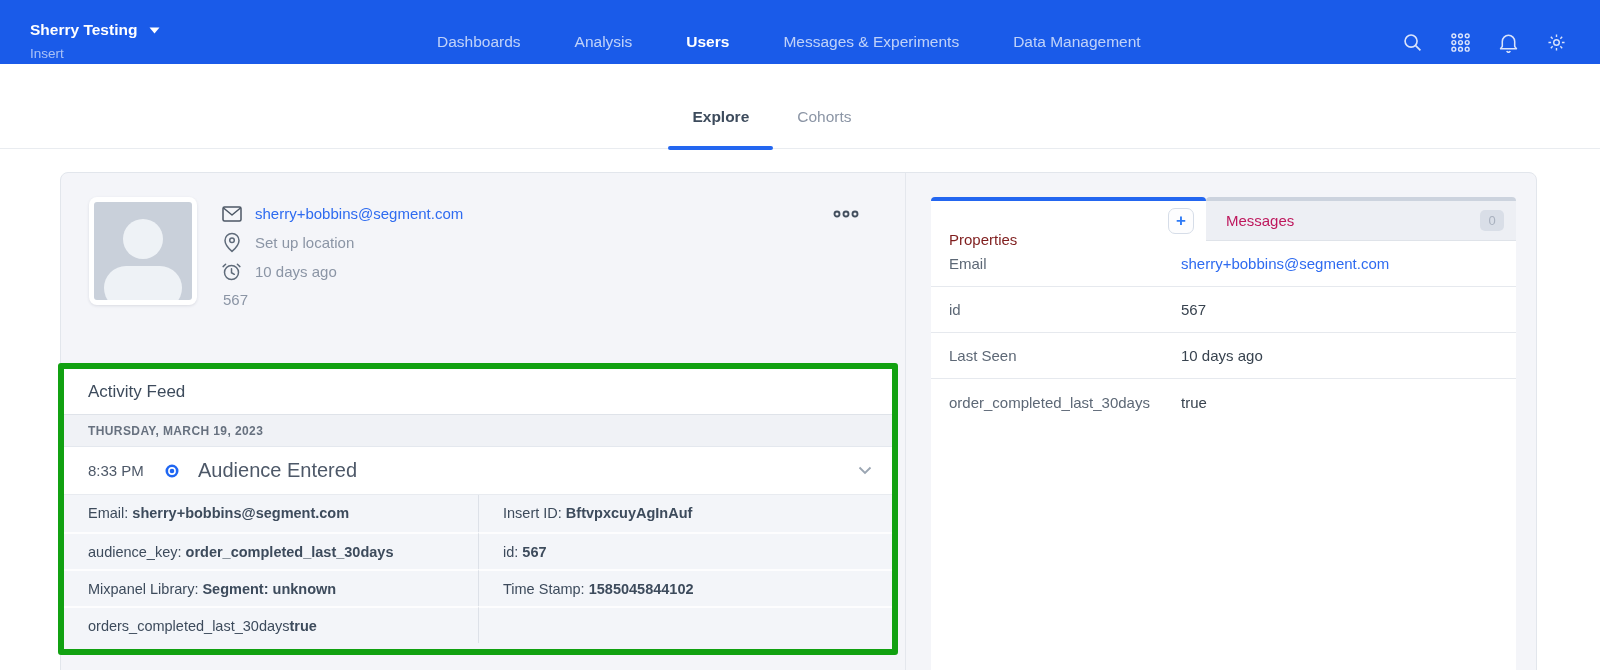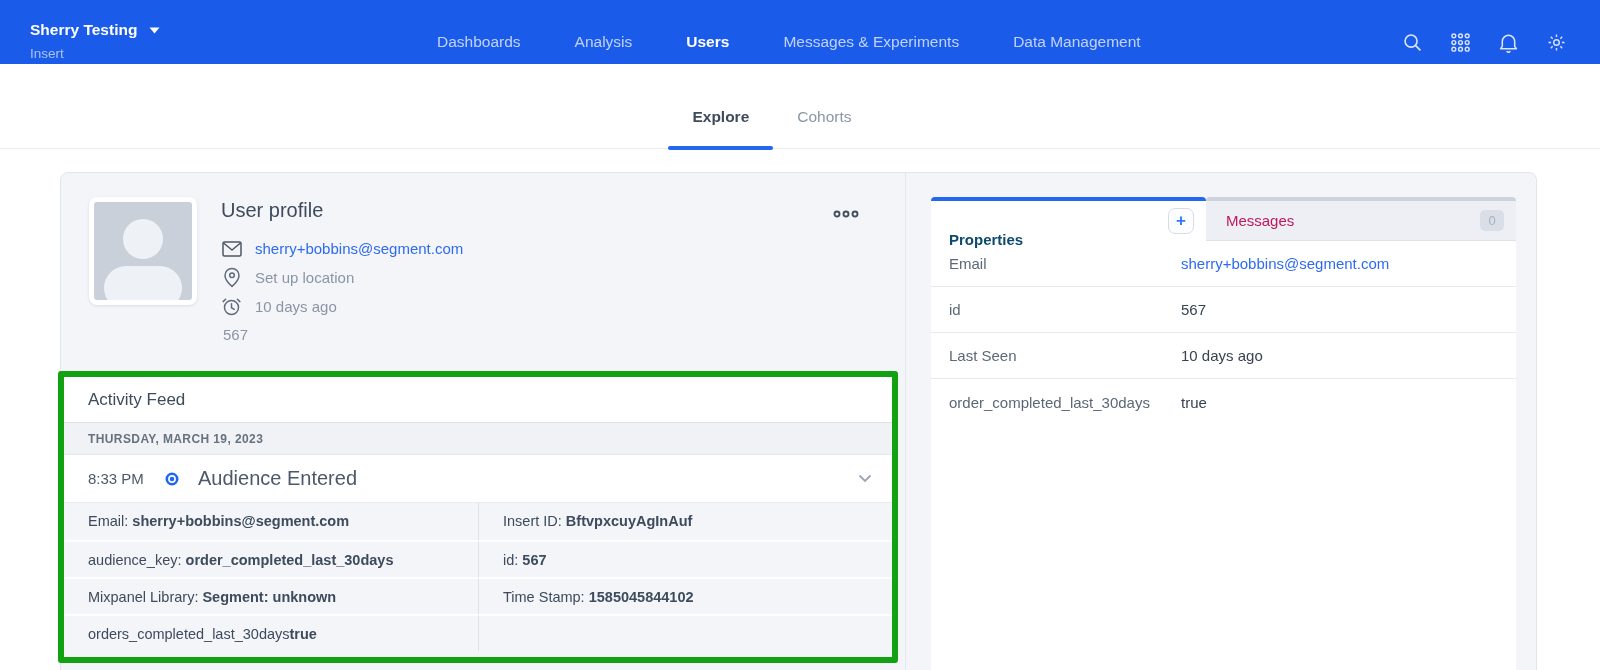--- a/index.html
+++ b/index.html
@@ -66,21 +66,21 @@
   .af-cell.rightcol { border-left:1px solid #dde1e8; }
   .af-cell.sep { border-top:2px solid #fdfdfe; }
   .af-label { white-space:pre-wrap; }
   .af-value { font-weight:bold; white-space:pre-wrap; }
 
   
   .right-pane { flex:1; padding:24px 20px 0 25px; }
   .rp-tabs { display:flex; height:44px; }
   .rp-tab { display:flex; align-items:center; border-radius:4px 4px 0 0; font-size:15px; cursor:pointer; }
   .rp-tab.active { width:47%; background:#fff; border-top:4px solid #2366f0; padding:0 12px 0 18px; }
-  .rp-tab.active .rp-tab-label { color:#0c4a6e; font-weight:700; flex:1;margin-top:36px; }
+  .rp-tab.active .rp-tab-label { color:#7f1d1d; font-weight:400; flex:1;margin-top:36px; }
   .plus-btn { width:26px; height:26px; border:1px solid #d6dde8; border-radius:7px; background:#fdfdfe;
     color:#2f7bf6; font-size:17px; font-weight:bold; display:flex; align-items:center; justify-content:center;
     cursor:pointer; }
   .rp-tab.inactive { flex:1; background:#edeff4; border-top:4px solid #ccd3de; border-bottom:1px solid #dfe3e9;
     padding:0 12px 0 20px; }
   .rp-tab.inactive .rp-tab-label { color:#be185d; flex:1; }
   .badge { min-width:24px; height:21px; padding:0 6px; border-radius:5px; background:#d9dee7;
     color:#a9b1bf; font-size:13px; display:flex; align-items:center; justify-content:center; }
   .rp-table { background:#fff; min-height:440px; }
   .rp-row { display:flex; align-items:center; height:46px; }
@@ -160,21 +160,20 @@
 
   <div class="left-pane">
     <div class="profile">
       <div class="avatar">
         <div class="avatar-inner">
           <div class="avatar-head"></div>
           <div class="avatar-body"></div>
         </div>
       </div>
       <div class="profile-info">
-        <div class="profile-title">User profile</div>
         <div class="p-row">
           <span class="icon">
             <svg width="20" height="18" viewBox="0 0 20 17" fill="none" stroke="#4c5765" stroke-width="1.5" stroke-linejoin="round">
               <rect x="1" y="1.5" width="18" height="14" rx="1.5"></rect>
               <polyline points="1.5,2.5 10,9.5 18.5,2.5"></polyline>
             </svg>
           </span>
           <a>sherry+bobbins@segment.com</a>
         </div>
         <div class="p-row">

